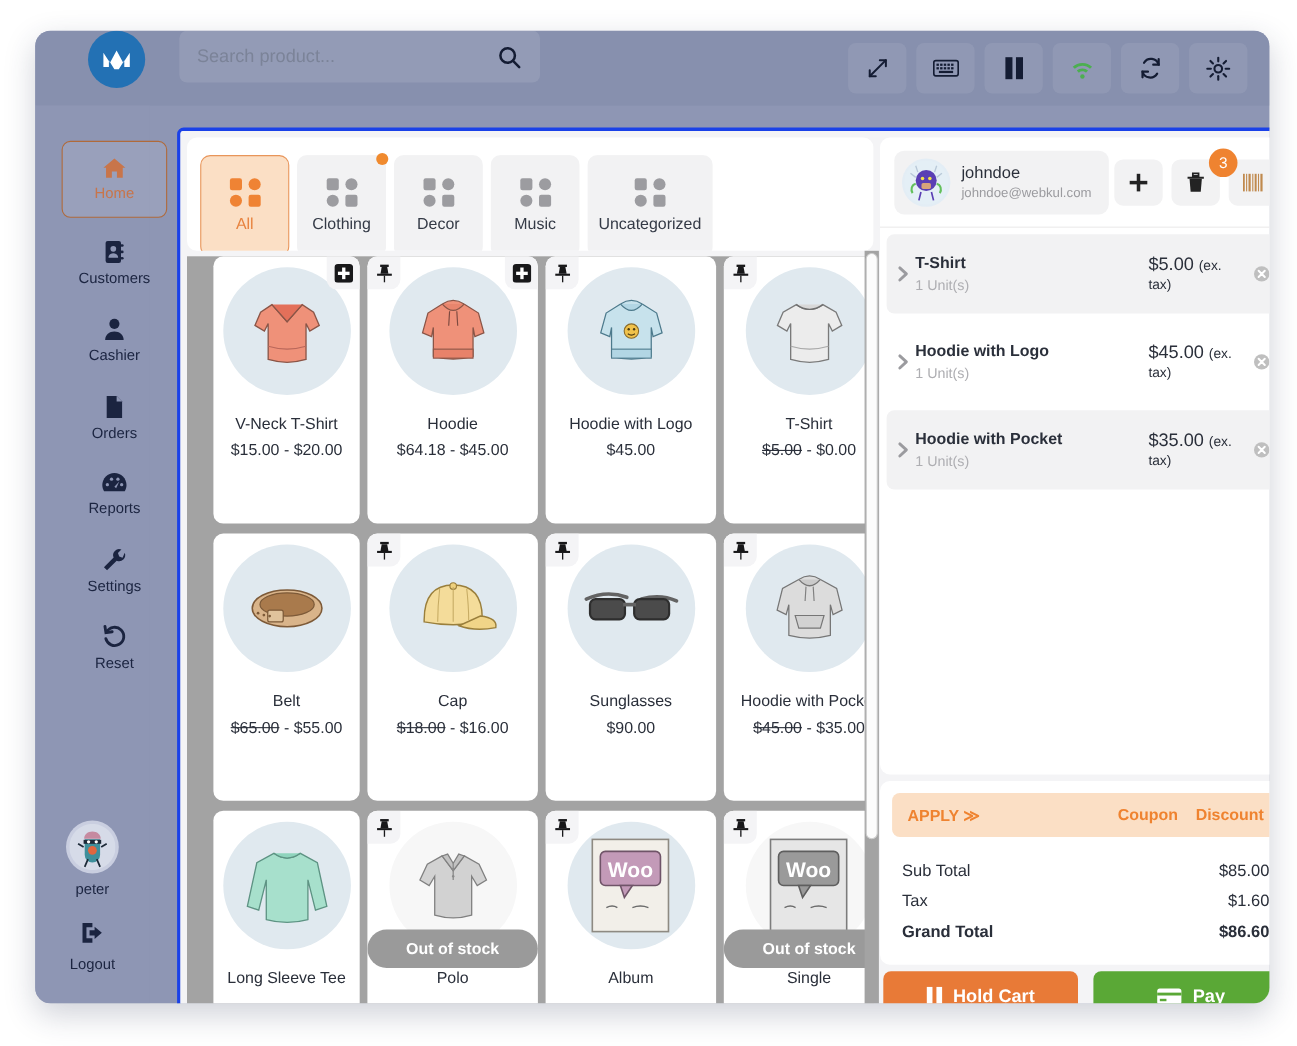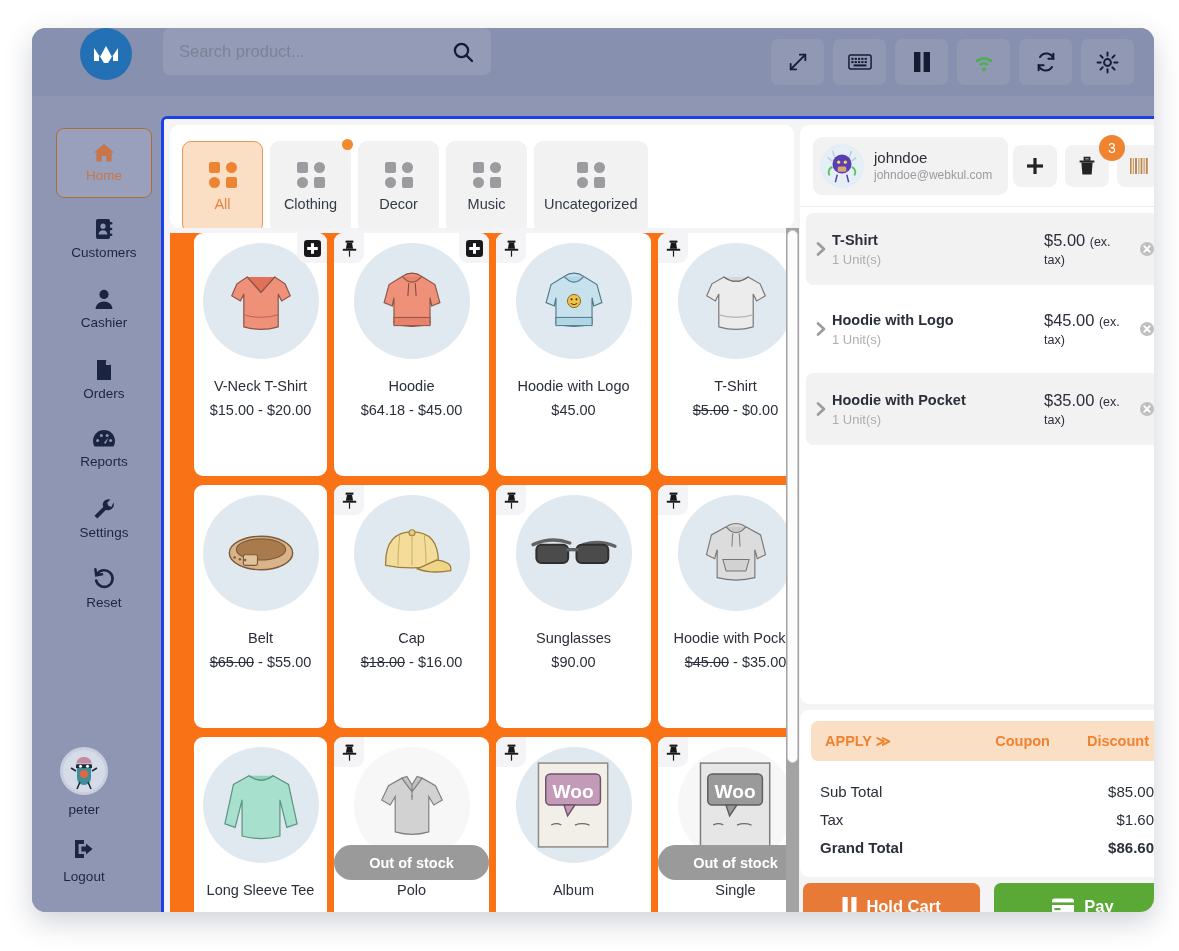--- a/index.html
+++ b/index.html
@@ -144,21 +144,21 @@
   .grid4 i.ci1 { right: 0; top: 0; border-radius: 50%; }
   .grid4 i.ci2 { left: 0; bottom: 0; border-radius: 50%; }
   .grid4 i.sq2 { right: 0; bottom: 0; border-radius: 2px; }
   .cat-btn.active .grid4 i { background: #ef8334; }
 
   #grid-wrap {
     position: relative;
     flex: 1;
     margin: 5px 6px 0 6px;
     overflow: hidden;
-    background: #f97316;
+    background: #a3a3a3;
   }
   #grid {
     position: absolute; left: 0; top: 0;
     width: 614px;
     display: grid;
     grid-template-columns: repeat(4, 155px);
     gap: 9px 7px;
     padding-left: 2px;
   }
   .p-card {
@@ -275,21 +275,21 @@
   #cart-totals {
     background: #fff; border-radius: 9px; flex: none;
     padding: 11px 11px 16px 11px;
   }
   #coupon-bar {
     background: #fbdfc5; border-radius: 7px; height: 40px;
     display: flex; align-items: center; padding: 0 14px;
     color: #ef8330; font-weight: bold; font-size: 14.5px;
   }
   #coupon-apply { cursor: pointer; }
-  #coupon-right { margin-left: auto; display: flex; gap: 37px; }
+  #coupon-right { margin-left: auto; display: flex; gap: 16px; }
   #coupon-right span { cursor: pointer; }
   .t-row {
     display: flex; align-items: center; justify-content: space-between;
     padding: 0 9px; height: 28px; font-size: 15px; color: #2a2f3a;
   }
   .t-row:first-of-type { margin-top: 16px; }
   .t-row.grand { font-weight: bold; }
 
   #cart-actions {
     flex: none; display: flex; gap: 14px; padding: 0 3px;

